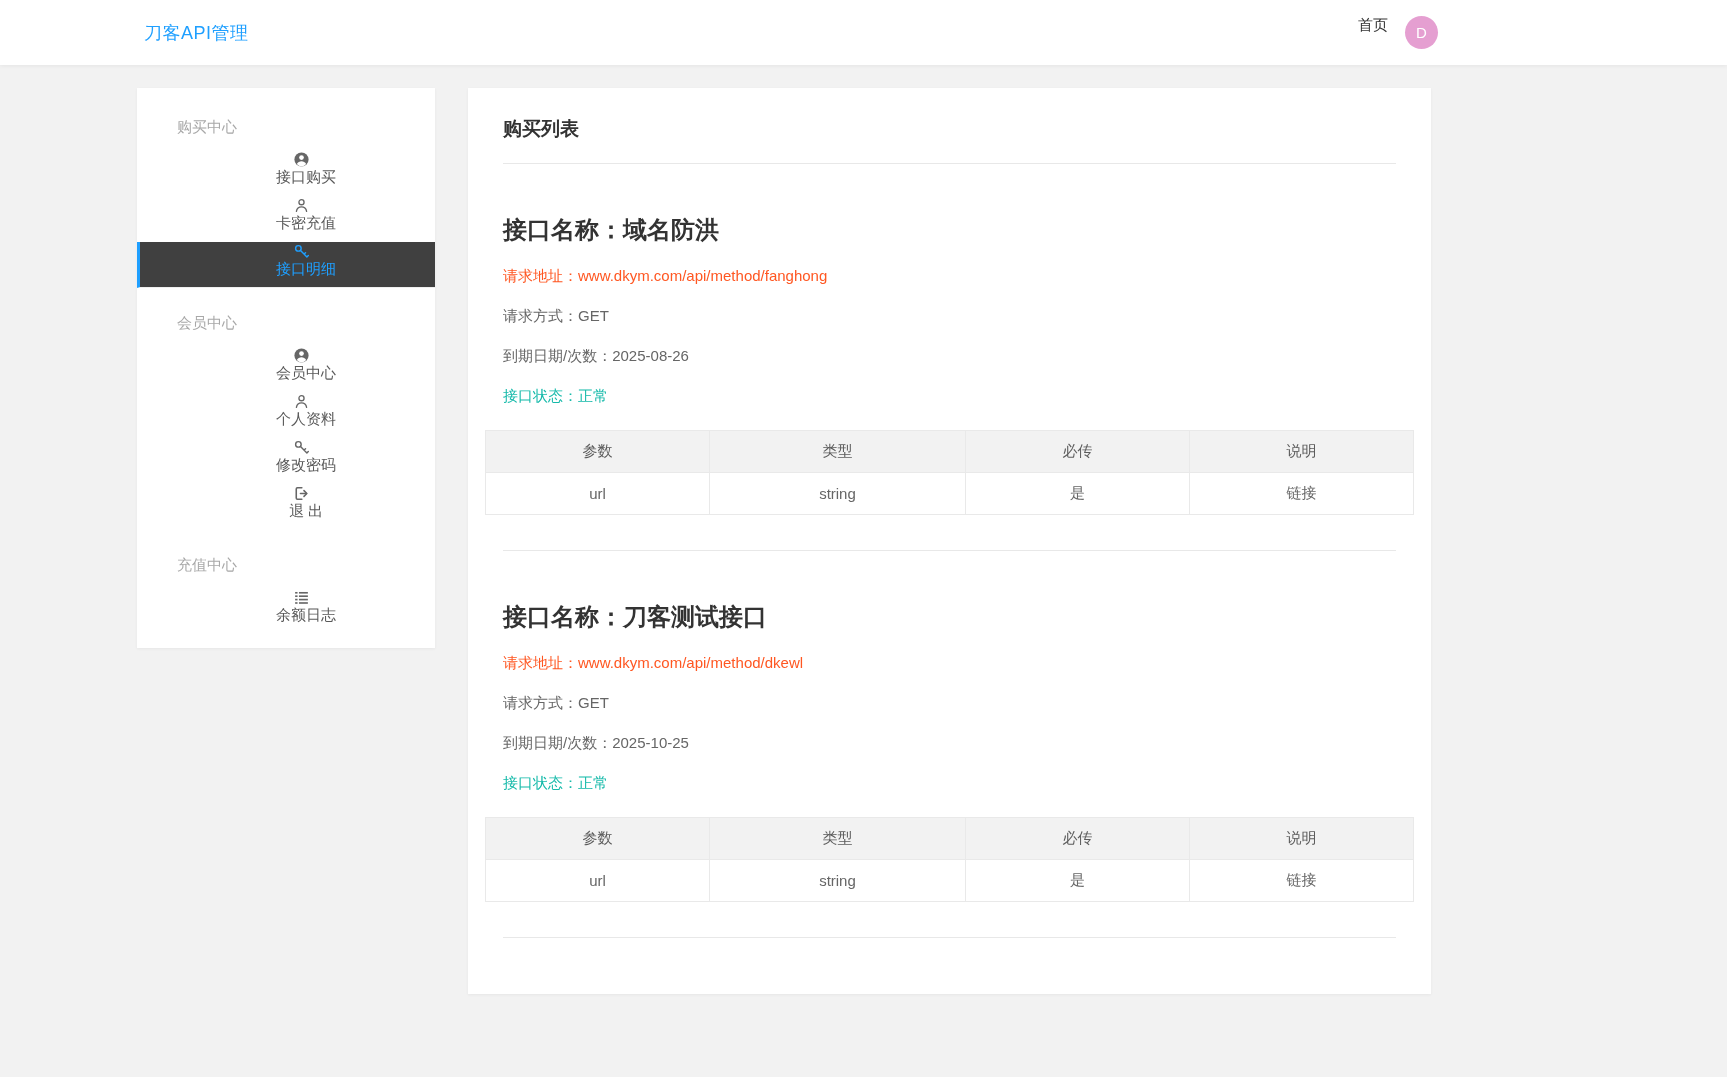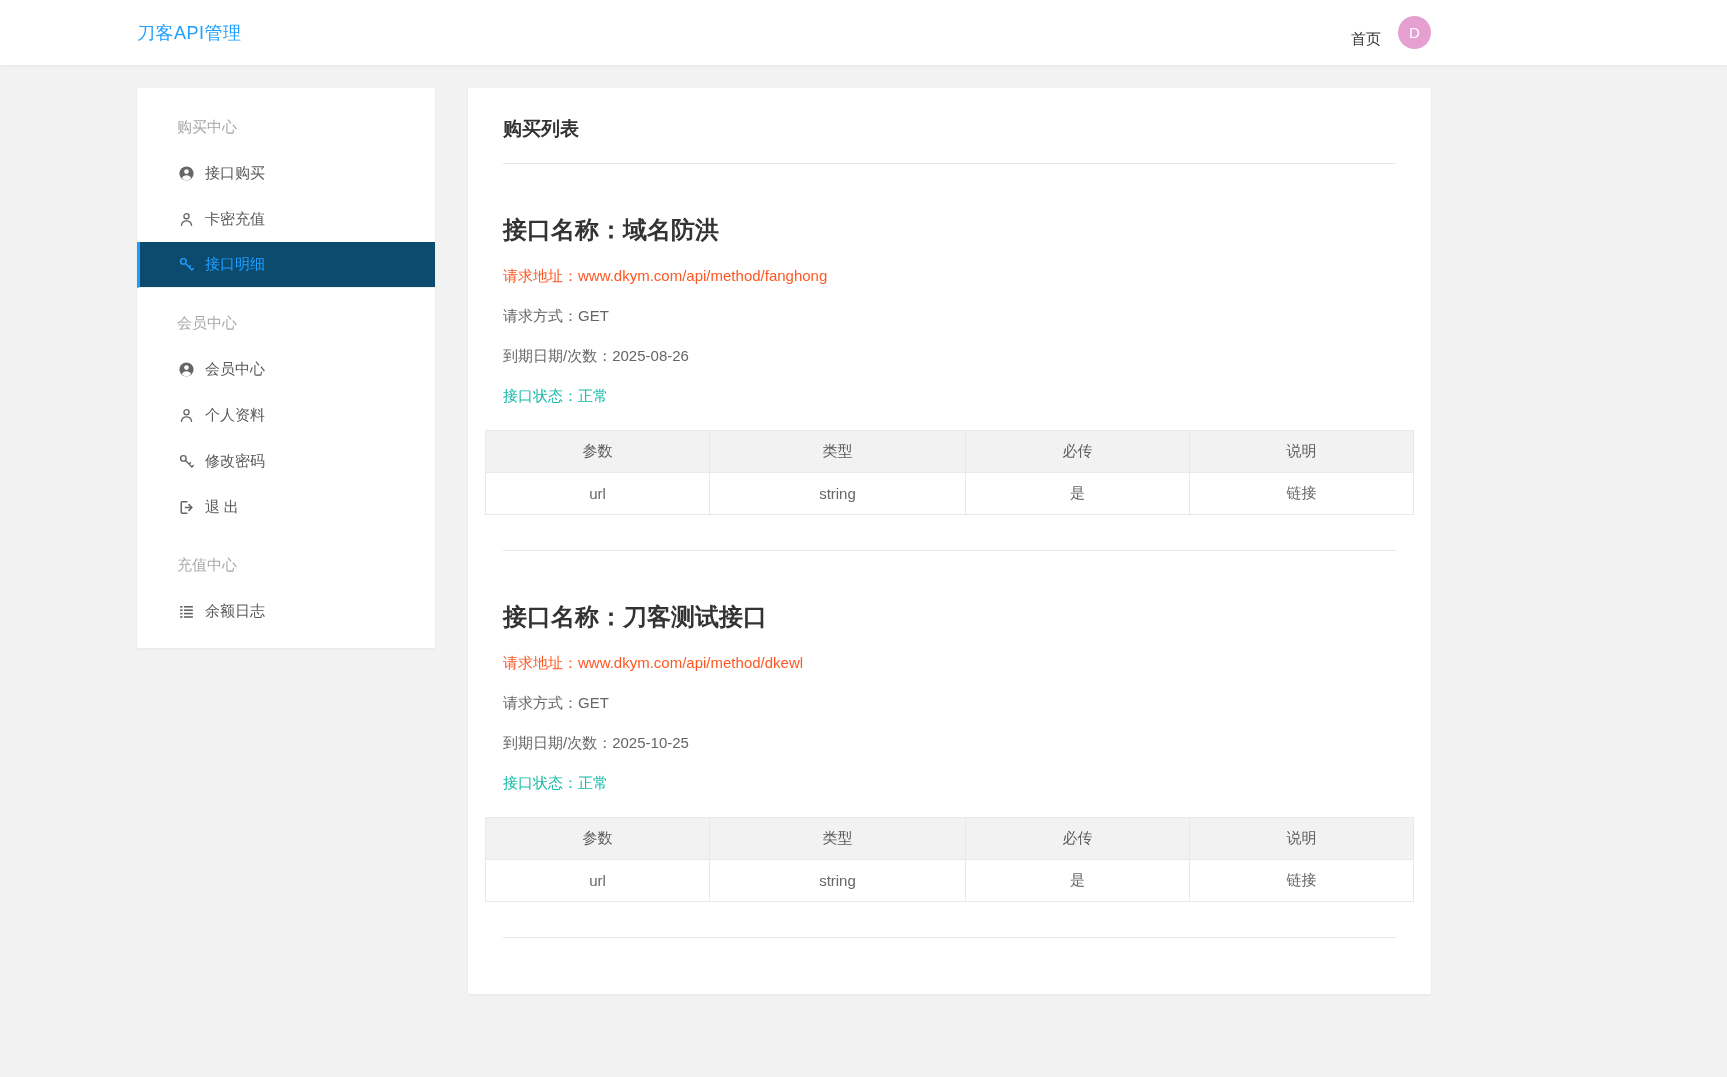--- a/index.html
+++ b/index.html
@@ -18,36 +18,37 @@
     min-height:1077px;
     width:1727px;
   }
   
   .topbar{
     background:#fff;
     height:65px;
     box-shadow:0 1px 4px rgba(0,0,0,.06);
     position:relative;
     z-index:2;
+    padding-left:7px;
   }
   .topbar-inner{
     margin-left:137px;
     width:1294px;
     height:100%;
     display:flex;
     align-items:center;
     justify-content:space-between;
   }
   .brand{
     color:var(--accent);
     font-size:18px;
     cursor:pointer;
     letter-spacing:.5px;
   }
-  .topbar-right{display:flex;align-items:flex-end;}
+  .topbar-right{display:flex;align-items:flex-start;}
   .nav-home{
     font-size:15px;
     color:#333;
     margin-right:17px;
     cursor:pointer;
   }
   .avatar{
     width:33px;height:33px;border-radius:50%;
     background:var(--avatar-pink);
     color:#fff;font-size:15px;
@@ -79,31 +80,32 @@
   }
   .side-group + .side-group .side-group-title{margin-top:12px;}
   .side-item{
     height:46px;
     display:flex;align-items:center;
     padding-left:37px;
     border-left:3px solid transparent;
     font-size:15px;
     color:#595959;
     cursor:pointer;
+    flex-direction:column;
   }
   .side-item .icon{
     width:18px;height:18px;
     margin-right:10px;
     display:inline-flex;align-items:center;justify-content:center;
     color:#666;
     flex:none;
   }
   .side-item.active{
     color:var(--accent);
-    background:#0c4a6e;
+    background:#404040;
     border-left-color:var(--accent);
     border-bottom:1px solid #efefef;
   }
   .side-item.active .icon{color:var(--accent);}
   .icon svg{width:17px;height:17px;display:block;}
   
   .main-card{
     width:963px;
     margin-left:33px;
     background:#fff;

